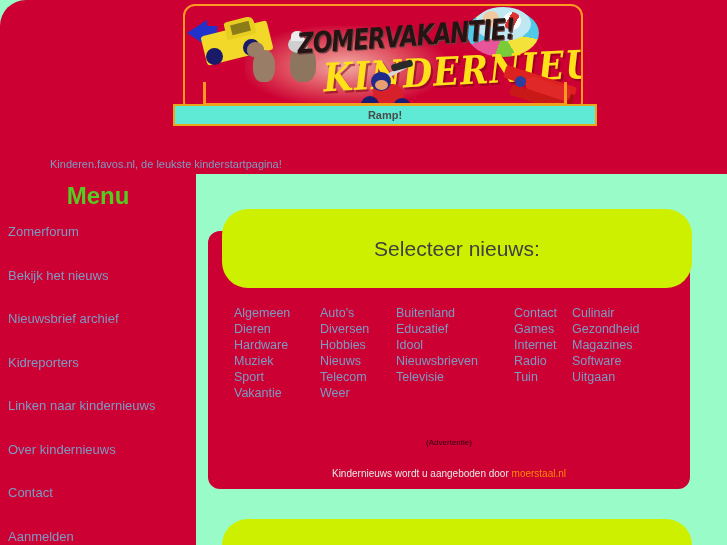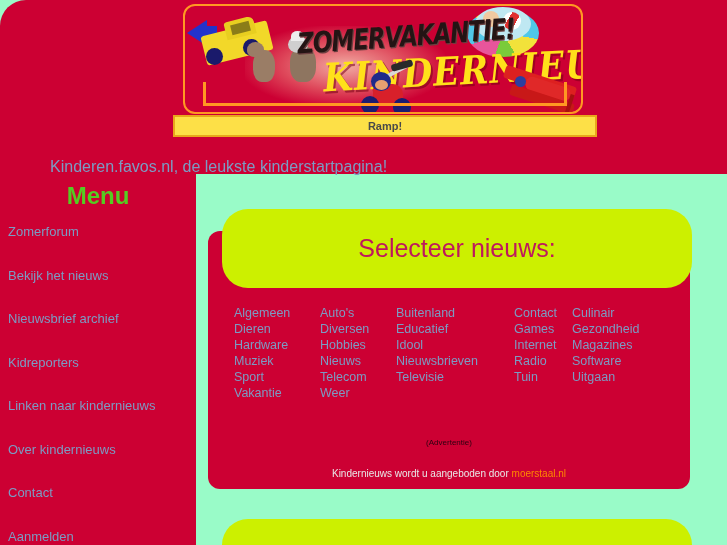--- a/index.html
+++ b/index.html
@@ -116,34 +116,34 @@
     border-radius:50%; background:#2B3FA0; }
   .plane-prop{ position:absolute; left:382px; top:88px; width:4px; height:24px;
     background:#A81010; transform:rotate(18deg); }
   
   .rail{ position:absolute; left:18px; bottom:6px; width:364px; height:3px;
     background:#FF9922; }
   .rail-post{ position:absolute; bottom:6px; width:3px; height:24px; background:#FF9922; }
 
   
   .ramp-bar{
-    position:absolute; left:173px; top:115px; width:424px; height:22px;
-    background:#fde047; border:2px solid #E8A81B;
+    position:absolute; left:173px; top:104px; width:424px; height:22px;
+    background:#5eead4; border:2px solid #E8A81B;
     display:flex; align-items:center; justify-content:center;
   }
   .ramp-bar span{
     font-family:"Liberation Sans", sans-serif;
     font-size:11px; font-weight:bold; color:#4A4A4A;
   }
 
   
   .tagline{
     position:absolute; left:50px; top:158px;
     font-family:"Liberation Sans", sans-serif;
-    font-size:16px; color:#7C9BC4; white-space:nowrap;
+    font-size:11px; color:#7C9BC4; white-space:nowrap;
   }
 
   
   .sidebar{
     position:absolute; left:0; top:174px; width:196px; height:371px;
     background:#CC0033;
   }
   .menu-title{
     position:absolute; left:0; top:8px; width:196px; text-align:center;
     font-family:"Liberation Sans", sans-serif;
@@ -161,21 +161,21 @@
     position:absolute; left:208px; top:231px; width:482px; height:258px;
     background:#CC0033; border-radius:12px;
   }
   .select-box{
     position:absolute; left:222px; top:209px; width:470px; height:79px;
     background:#CCF000; border-radius:26px;
     display:flex; align-items:center; justify-content:center;
   }
   .select-box span{
     font-family:"Liberation Sans", sans-serif;
-    font-size:25px; color:#be185d;
+    font-size:21px; color:#404040;
   }
 
   .cat-grid{
     position:absolute; left:234px; top:306px; width:455px;
     display:grid;
     grid-template-columns:86px 76px 118px 58px 100px;
     row-gap:2px;
   }
   .cat-link{
     font-family:"Liberation Sans", sans-serif;

